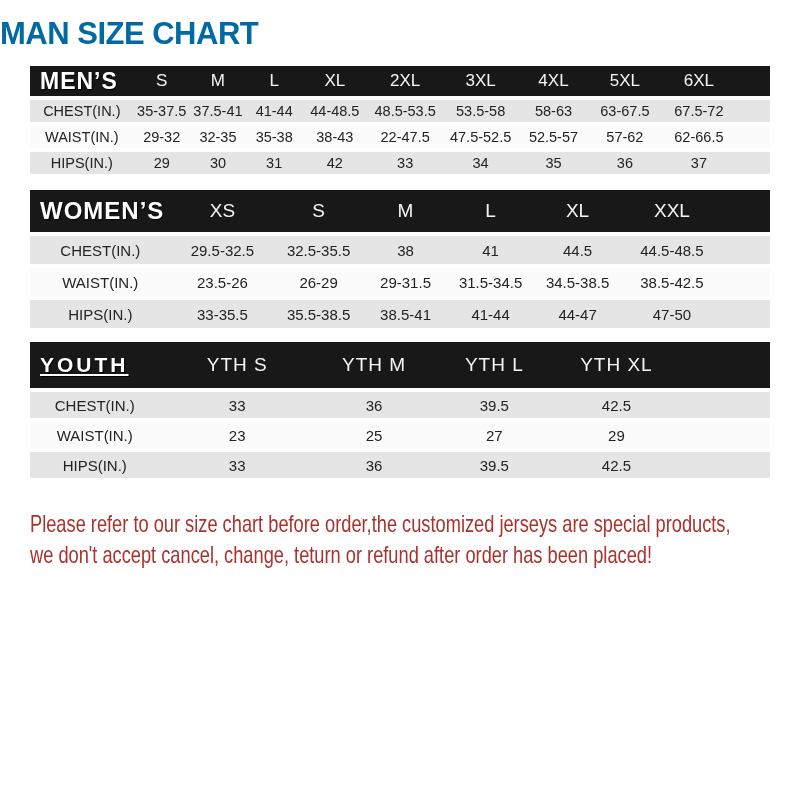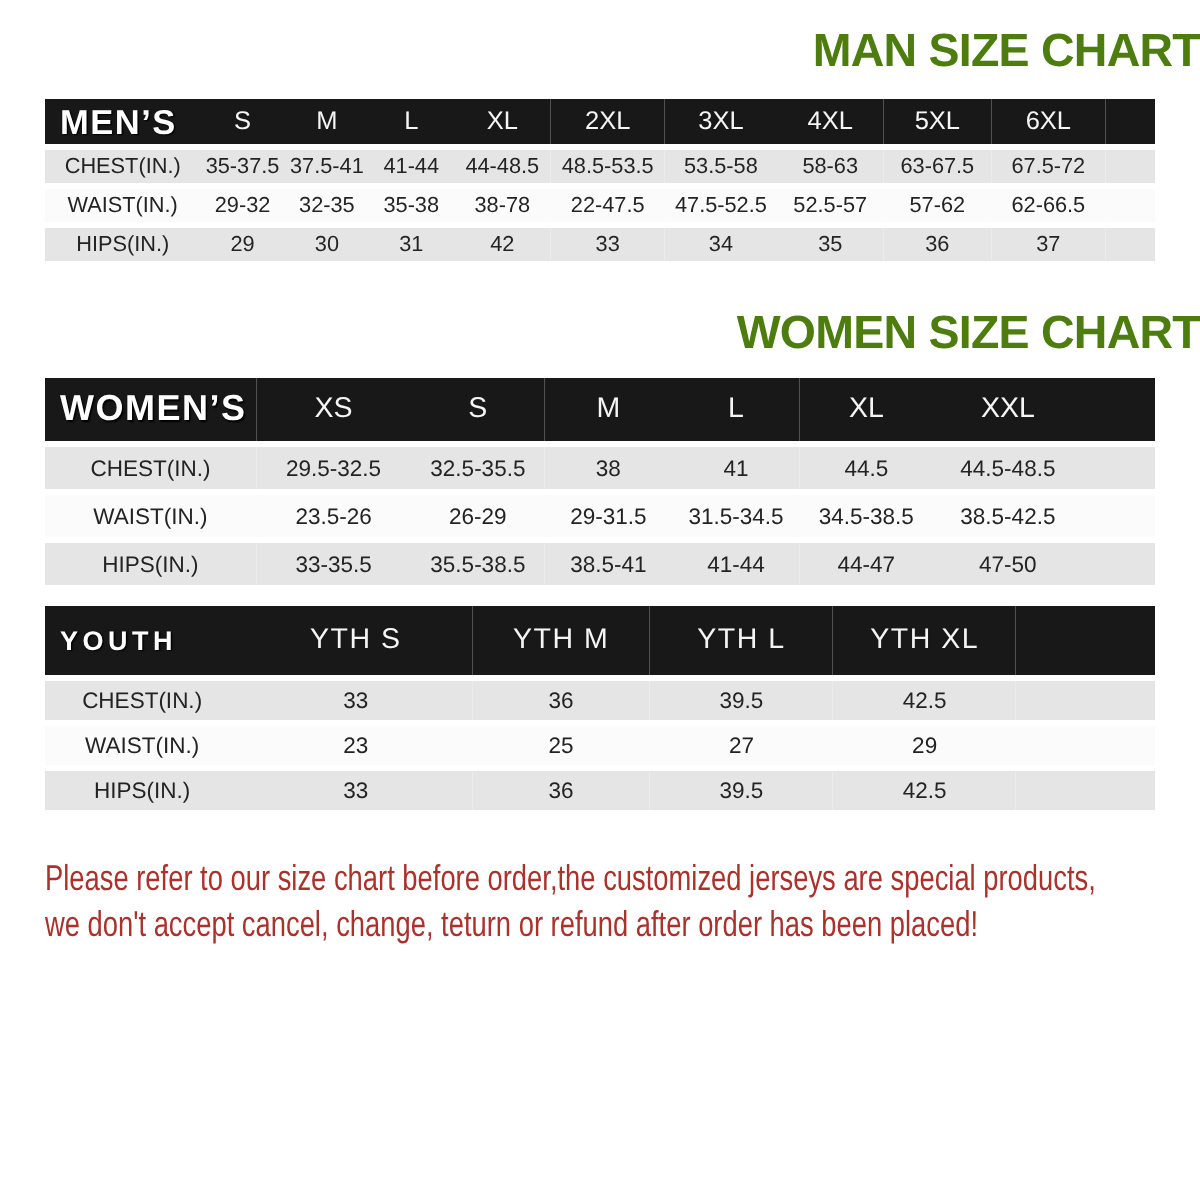--- a/index.html
+++ b/index.html
@@ -24,24 +24,24 @@
     font-size: 62px;
     font-weight: bold;
     color: #141414;
     letter-spacing: 1px;
     transform: scale(0.9, 1.08);
     white-space: nowrap;
   }
 
   
   .section-heading {
-    text-align: right;
+    text-align: left;
     font-size: 31px;
     font-weight: bold;
-    color: #4d7c0f;
+    color: #0369a1;
     letter-spacing: -0.5px;
     line-height: 36px;
     white-space: nowrap;
   }
   .heading-man   { margin-top: 16px; }
   .heading-women { margin-top: 26px; }
   .heading-youth { margin-top: 38px; }
 
   
   table.size-table {
@@ -69,21 +69,21 @@
   thead th.corner {
     text-align: left;
     padding-left: 10px;
     font-weight: bold;
     color: #ffffff;
     letter-spacing: 1px;
     text-shadow: 1px 1px 1px #000;
   }
   table.men   thead th.corner { font-size: 23px; }
   table.women thead th.corner { font-size: 24px; }
-  table.youth thead th.corner { font-size: 18px; letter-spacing: 3px; }
+  table.youth thead th.corner { font-size: 21px; letter-spacing: 3px; text-decoration: underline; }
 
   tbody td {
     text-align: center;
     color: #232323;
     white-space: nowrap;
   }
   table.men   tbody td { height: 20px; font-size: 14.5px; }
   table.women tbody td { height: 26px; font-size: 15px; }
   table.youth tbody td { height: 24px; font-size: 15px; }
 
@@ -160,21 +160,21 @@
             <td>58-63</td>
             <td>63-67.5</td>
             <td>67.5-72</td>
             <td></td>
           </tr>
           <tr>
             <td class="row-label">WAIST(IN.)</td>
             <td>29-32</td>
             <td>32-35</td>
             <td>35-38</td>
-            <td>38-78</td>
+            <td>38-43</td>
             <td>22-47.5</td>
             <td>47.5-52.5</td>
             <td>52.5-57</td>
             <td>57-62</td>
             <td>62-66.5</td>
             <td></td>
           </tr>
           <tr>
             <td class="row-label">HIPS(IN.)</td>
             <td>29</td>
@@ -185,21 +185,20 @@
             <td>34</td>
             <td>35</td>
             <td>36</td>
             <td>37</td>
             <td></td>
           </tr>
         </tbody>
     </table>
   </div>
 
-  <div class="section-heading heading-women">WOMEN SIZE CHART</div>
 
   <div class="women-wrap">
     <table class="size-table women">
       <colgroup>
         <col style="width:19%">
           <col style="width:14%">
           <col style="width:12%">
           <col style="width:11.5%">
         <col style="width:11.5%">
           <col style="width:12%">

